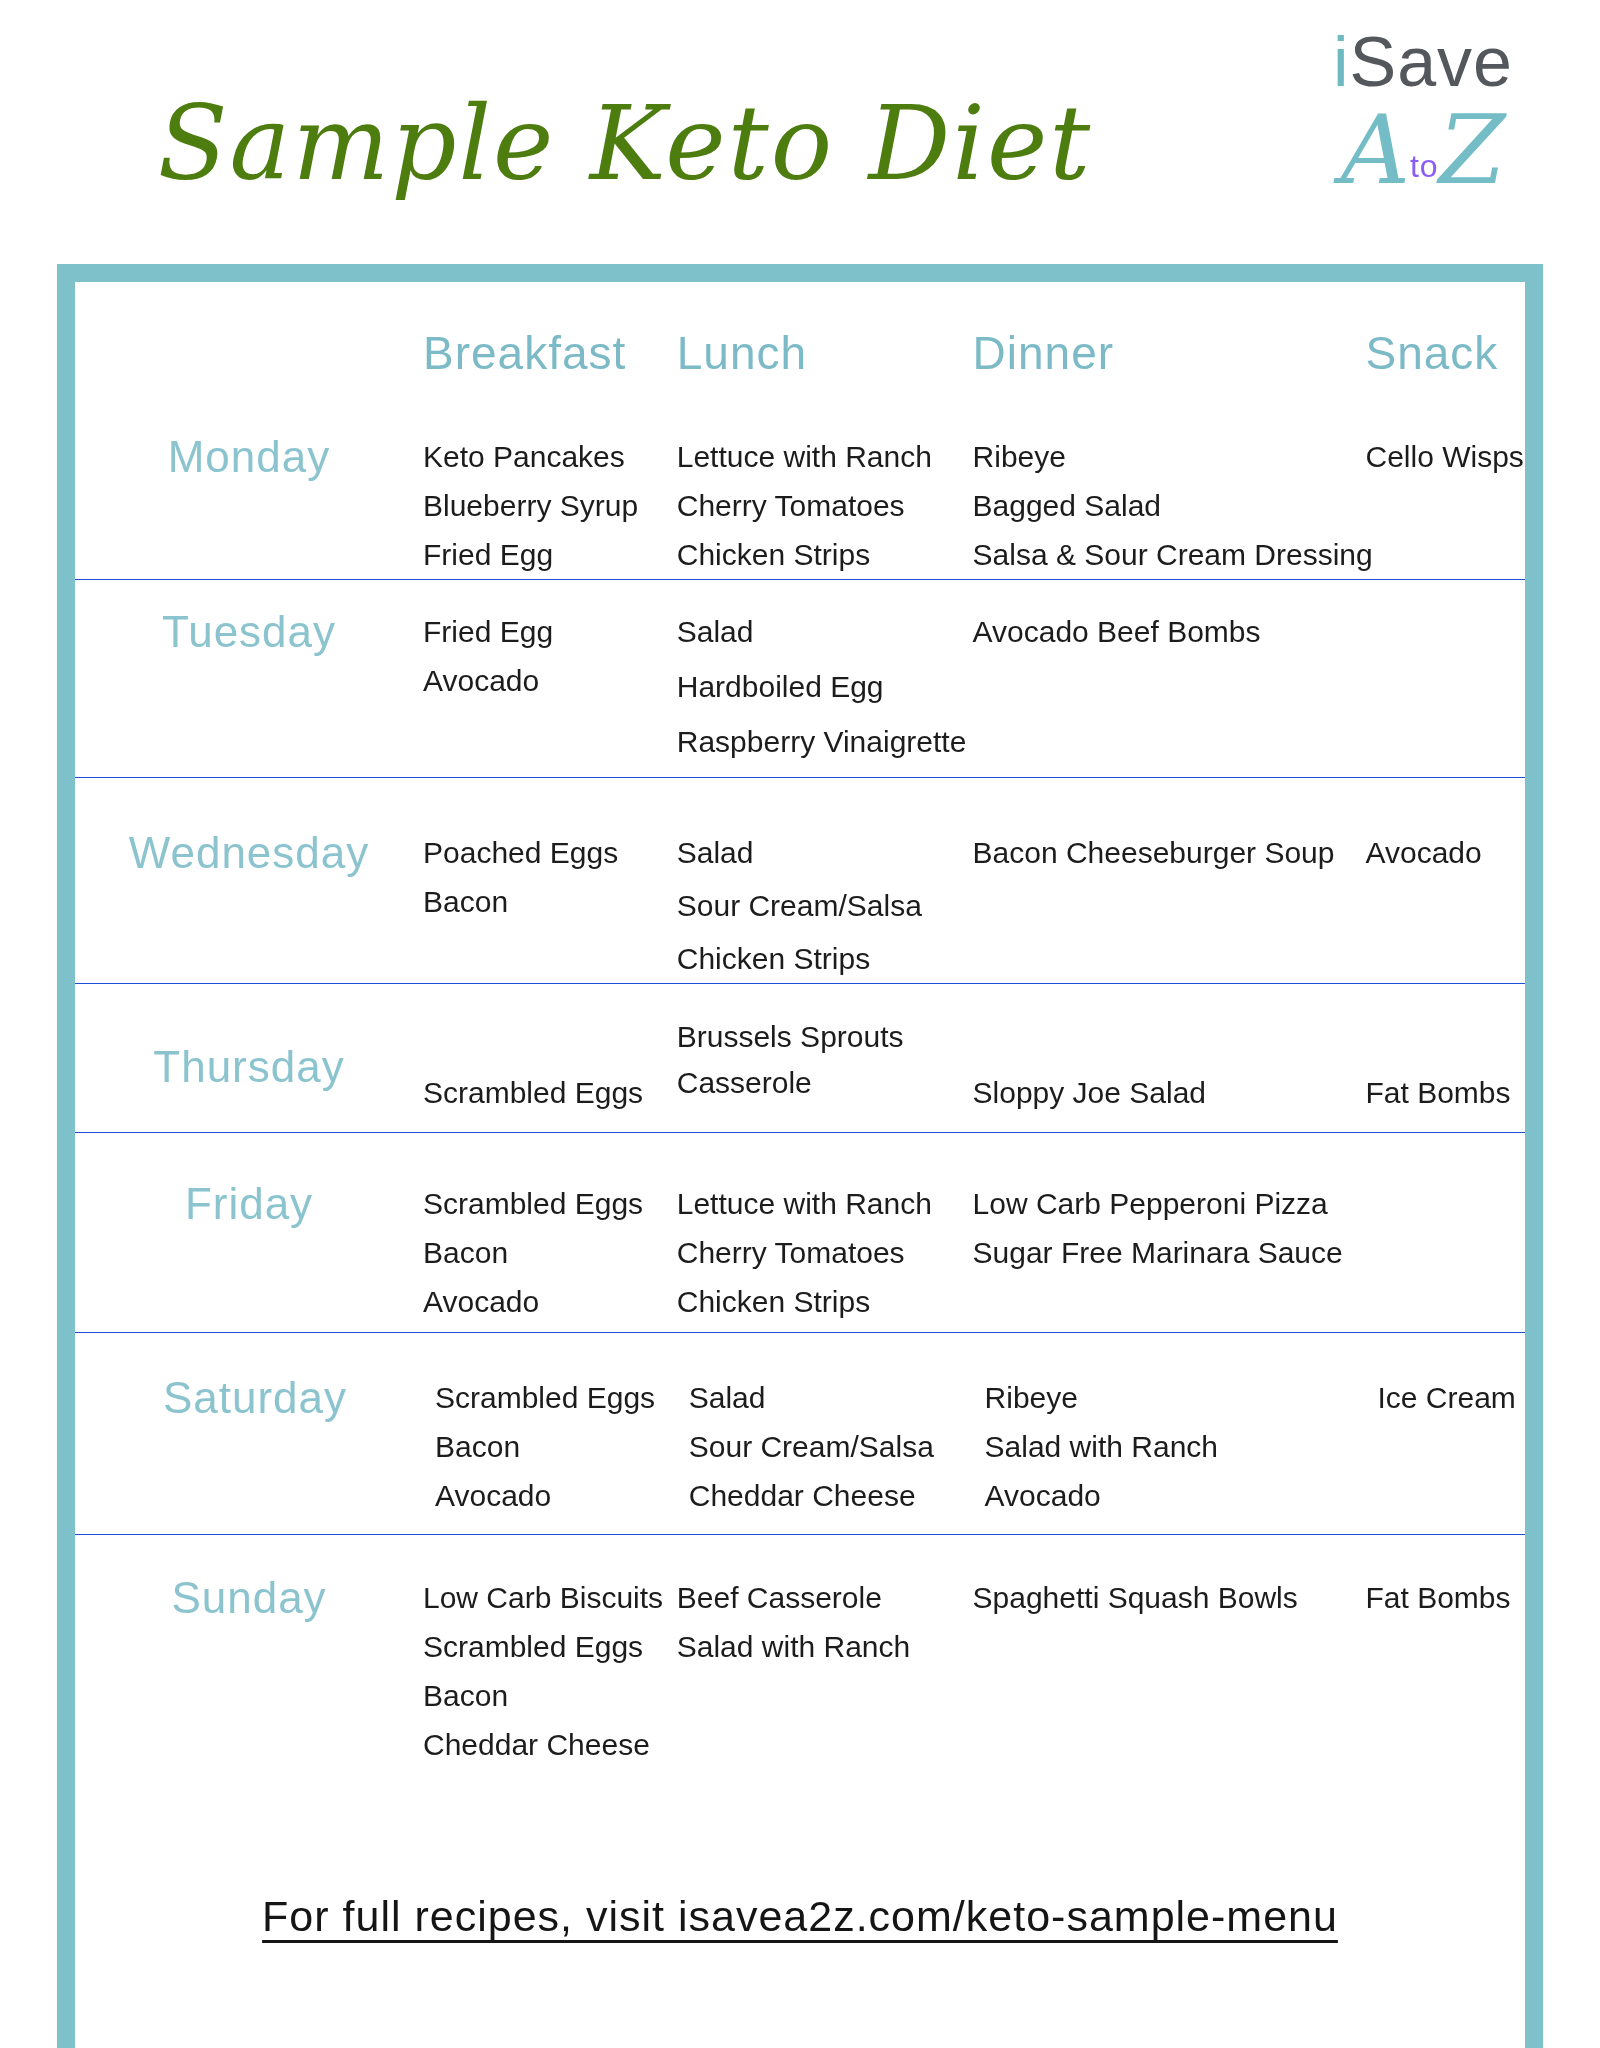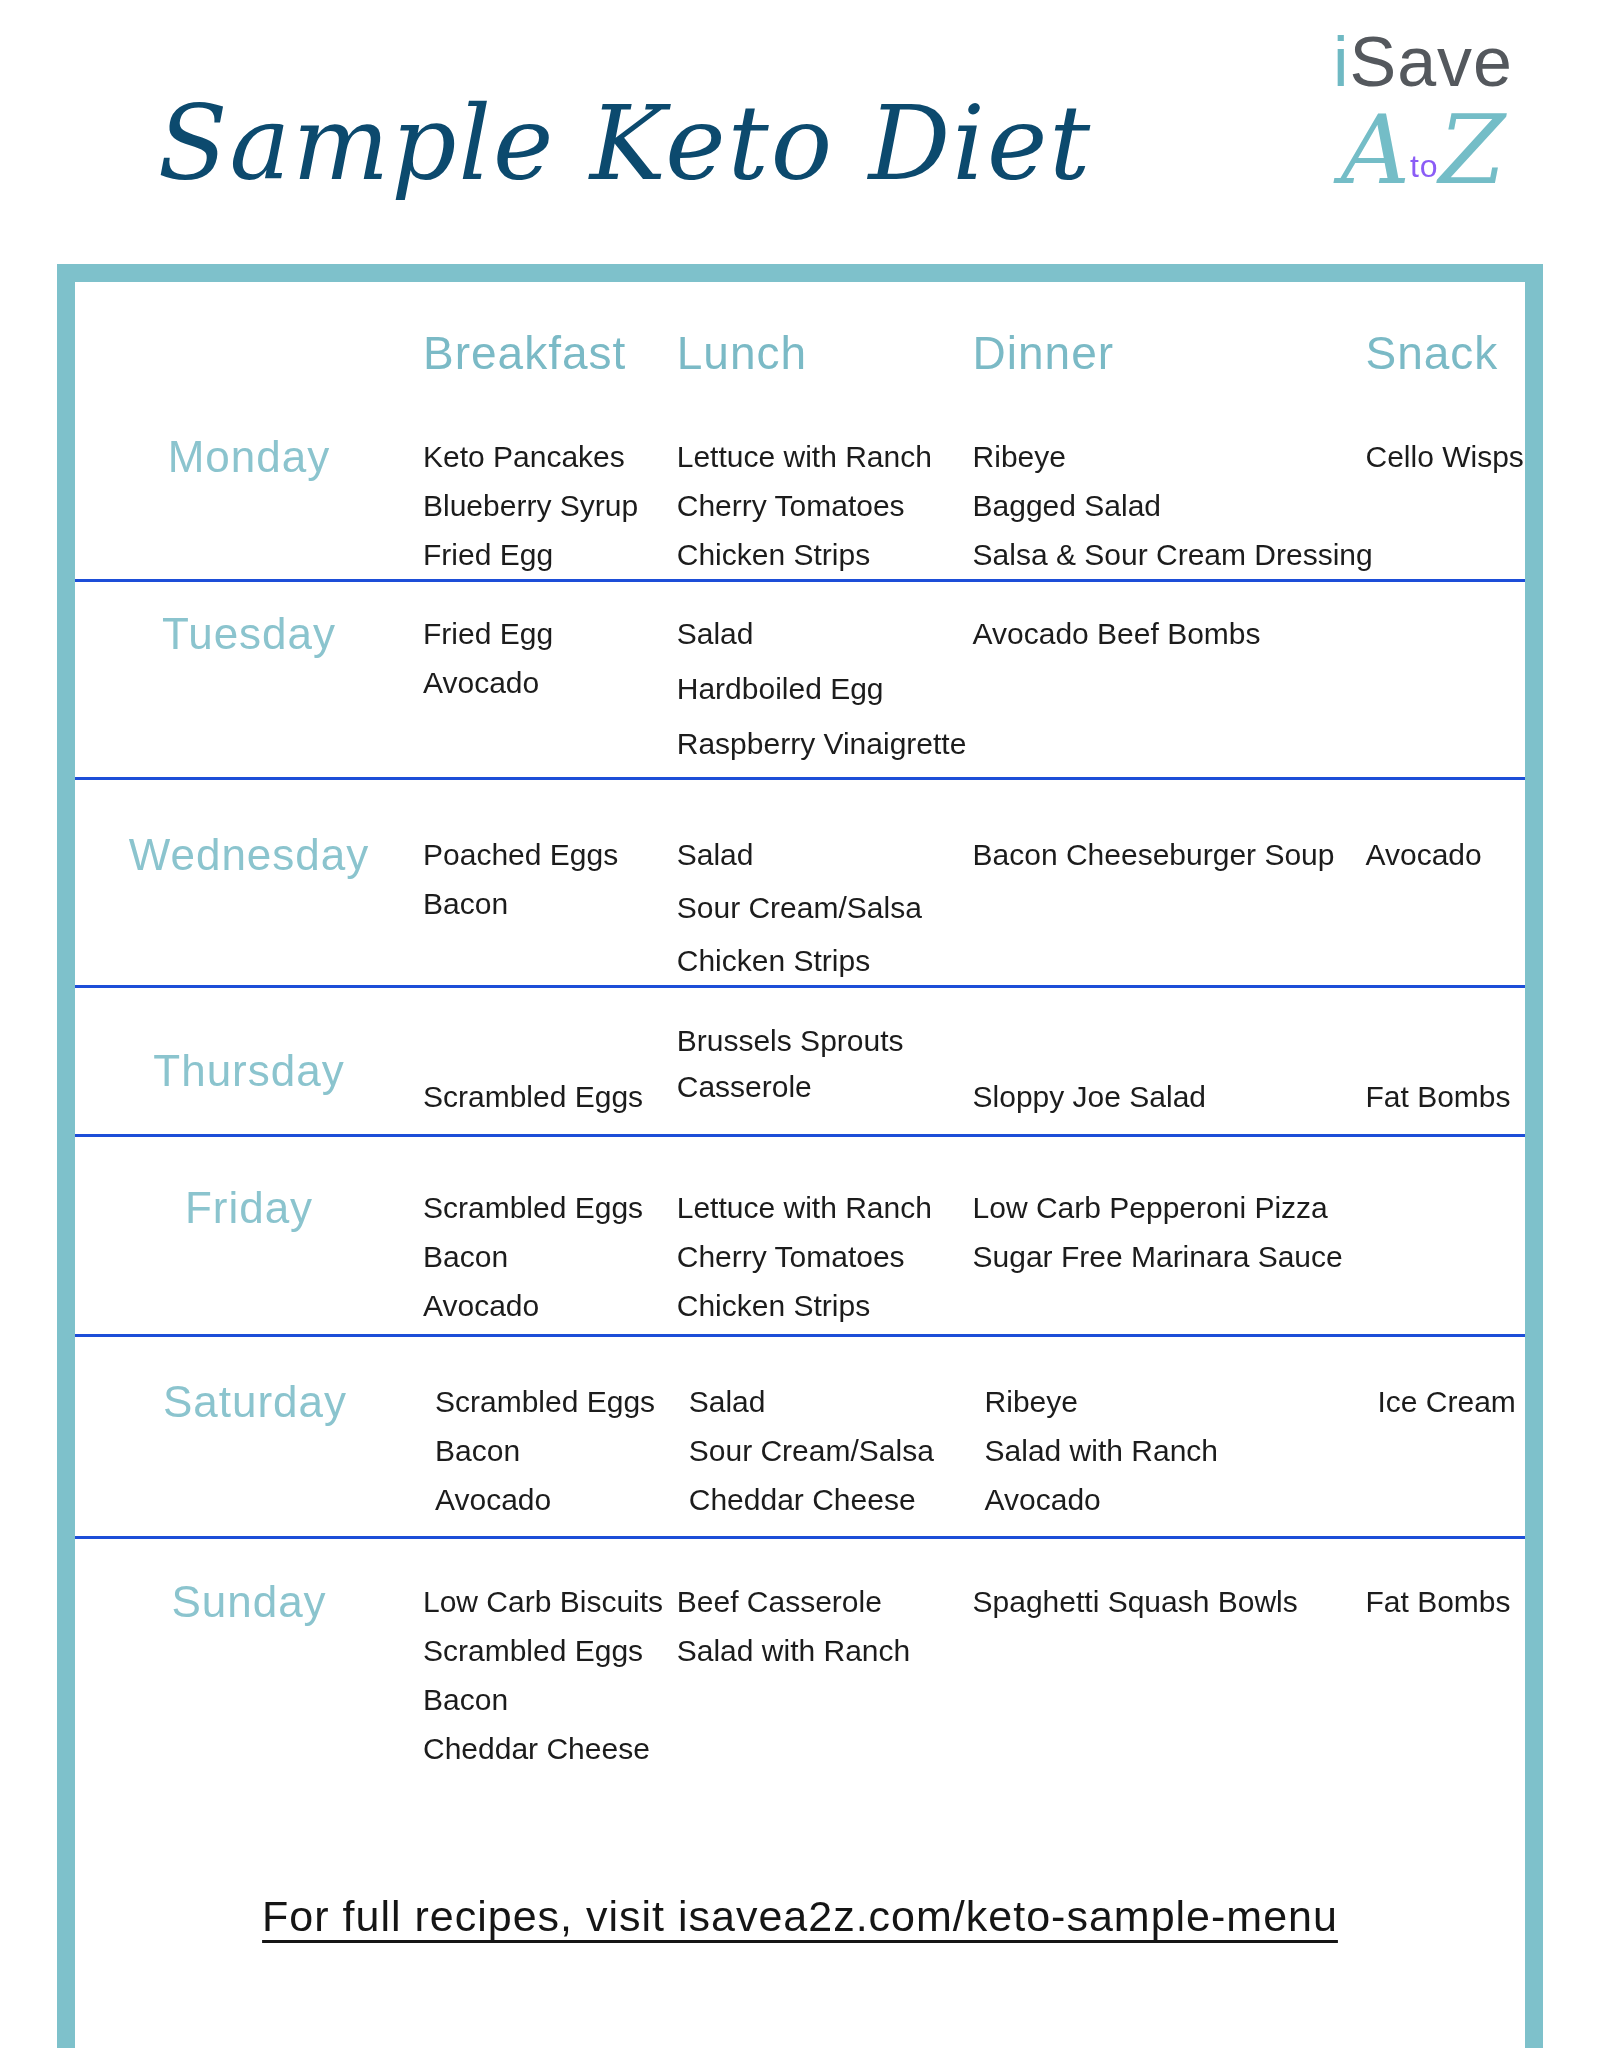--- a/index.html
+++ b/index.html
@@ -8,21 +8,21 @@
     width:1600px; height:2048px; position:relative; overflow:hidden;
     font-family:"Liberation Sans", sans-serif;
   }
   .page { position:absolute; inset:0; background:#ffffff; }
 
   
   .title {
     position:absolute; left:150px; top:38px; width:950px; height:210px;
     display:flex; align-items:center; justify-content:center;
     font-family:"DejaVu Serif", serif; font-style:italic; font-weight:normal;
-    font-size:102px; color:#0c4a6e; letter-spacing:2px; white-space:nowrap;
+    font-size:102px; color:#4d7c0f; letter-spacing:2px; white-space:nowrap;
   }
   .logo {
     position:absolute; right:42px; top:26px; width:270px; text-align:center;
   }
   .logo-top {
     font-size:70px; color:#54585d; letter-spacing:1px; line-height:1.05;
   }
   .logo-i { color:#6fb9c3; }
   .logo-bottom {
     margin-top:2px; font-family:"DejaVu Serif", serif; font-style:italic;
@@ -43,21 +43,21 @@
   .thead, .row {
     display:grid;
     grid-template-columns:24% 17.5% 20.4% 27.1% 11%;
   }
   .thead { height:140px; }
   .hcell {
     padding-top:44px; font-size:46px; color:#7bbac6; letter-spacing:1px;
     white-space:nowrap;
   }
   .row { position:relative; }
-  .row:not(:last-child) { border-bottom:3px solid #1d4ed8; }
+  .row:not(:last-child) { border-bottom:1px solid #1d4ed8; }
   .cell { padding-top:46px; }
   .cell-day {
     text-align:center; font-size:44px; color:#8bc4ce; letter-spacing:1px;
   }
   .item {
     font-size:30px; line-height:49px; color:#1c1c1c; white-space:nowrap;
     letter-spacing:0px;
   }
   
   .row:nth-child(1) { min-height:157px; } .row:nth-child(1) .cell { padding-top:10px; }

